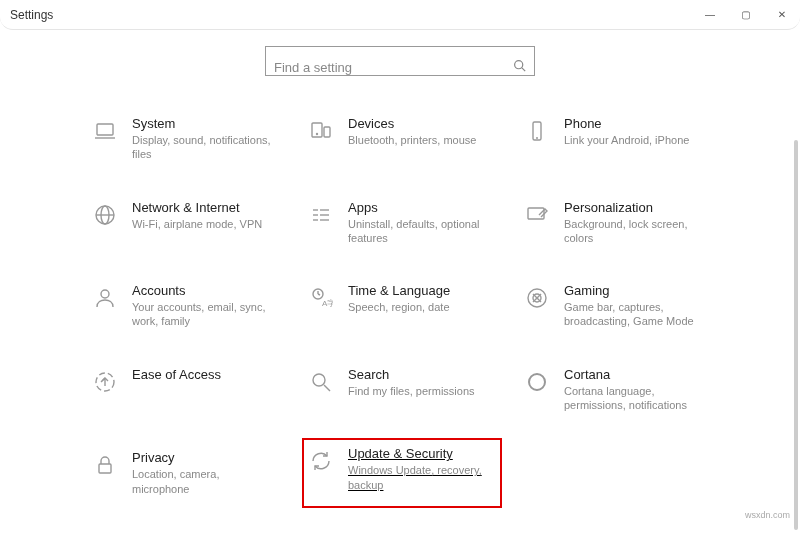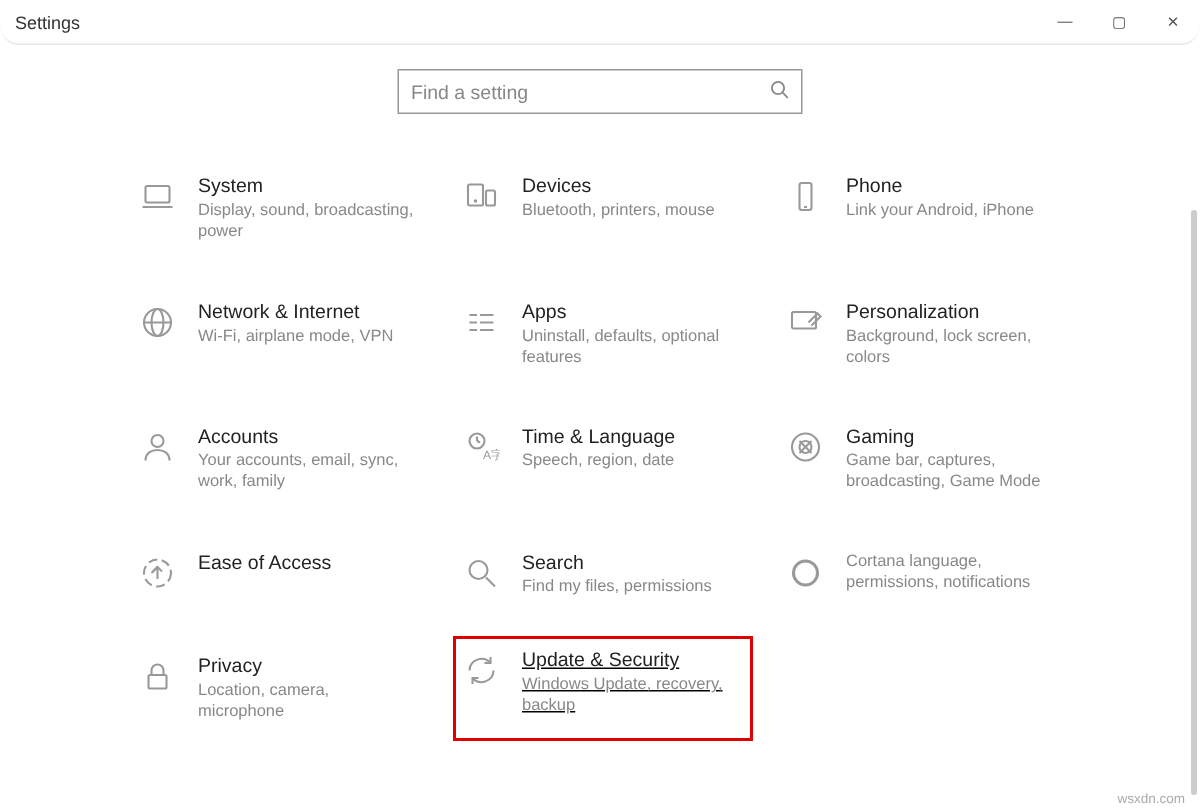--- a/index.html
+++ b/index.html
@@ -45,21 +45,21 @@
     .search-wrap {
       display: flex;
       justify-content: center;
       margin-bottom: 36px;
     }
     .search-box {
       width: 270px;
       height: 30px;
       border: 1px solid #999;
       display: flex;
-      align-items: center;
+      align-items: flex-end;
       padding: 0 8px;
       justify-content: space-between;
     }
     .search-placeholder {
       font-size: 13px;
       color: #888;
     }
     .search-icon-glyph { color: #888; font-size: 13px; }
     .grid {
       display: grid;
@@ -105,21 +105,21 @@
       position: absolute;
       top: 110px;
       right: 2px;
       width: 4px;
       height: 390px;
       background: #ccc;
       border-radius: 2px;
     }
     .watermark {
       position: absolute;
-      bottom: 3px;
+      bottom: 20px;
       right: 10px;
       font-size: 9px;
       color: #aaa;
     }
   </style>
 </head>
 <body>
 
 <div class="titlebar">
   <span class="titlebar-title">Settings</span>
@@ -148,21 +148,21 @@
 
     <div class="tile">
       <span class="tile-icon">
         <svg width="24" height="24" viewBox="0 0 24 24">
             <rect x="4" y="5" width="16" height="11" rx="1"></rect>
             <line x1="2" y1="19" x2="22" y2="19"></line>
           </svg>
       </span>
       <div class="tile-text">
         <div class="tile-title">System</div>
-        <div class="tile-desc">Display, sound, broadcasting, power</div>
+        <div class="tile-desc">Display, sound, notifications, files</div>
       </div>
     </div>
 
     <div class="tile">
       <span class="tile-icon">
         <svg width="24" height="24" viewBox="0 0 24 24">
             <rect x="3" y="4" width="10" height="14" rx="1"></rect>
             <rect x="15" y="8" width="6" height="10" rx="1"></rect>
             <circle cx="8" cy="15" r="0.5" fill="#999"></circle>
           </svg>
@@ -299,20 +299,21 @@
       </div>
     </div>
 
     <div class="tile">
       <span class="tile-icon">
         <svg width="24" height="24" viewBox="0 0 24 24">
             <circle cx="12" cy="12" r="8" stroke-width="2"></circle>
           </svg>
       </span>
       <div class="tile-text">
+        <div class="tile-title">Cortana</div>
         <div class="tile-desc">Cortana language, permissions, notifications</div>
       </div>
     </div>
 
     <div class="tile">
       <span class="tile-icon">
         <svg width="24" height="24" viewBox="0 0 24 24">
             <rect x="6" y="11" width="12" height="9" rx="1"></rect>
             <path d="M8 11 V8 a4 4 0 0 1 8 0 V11"></path>
           </svg>

